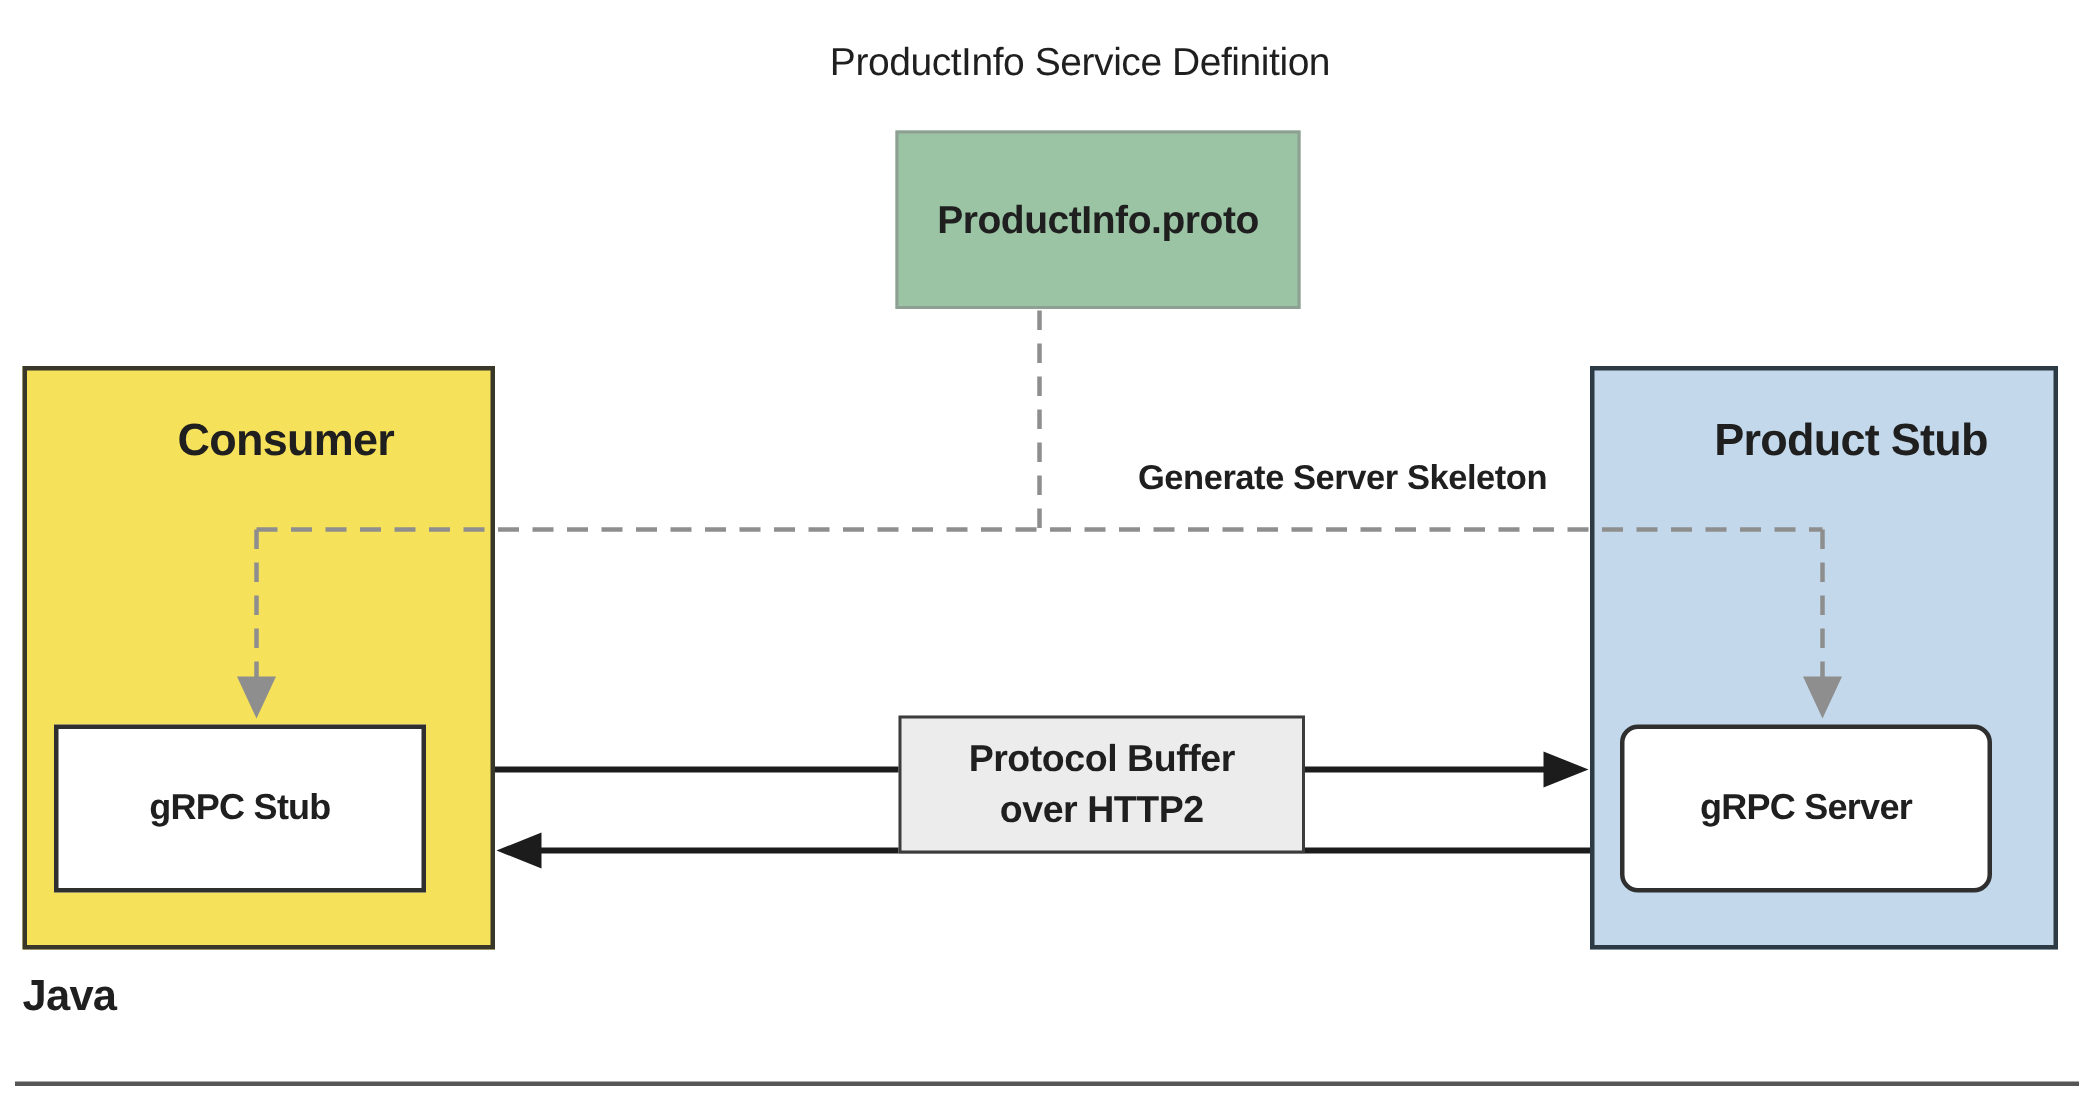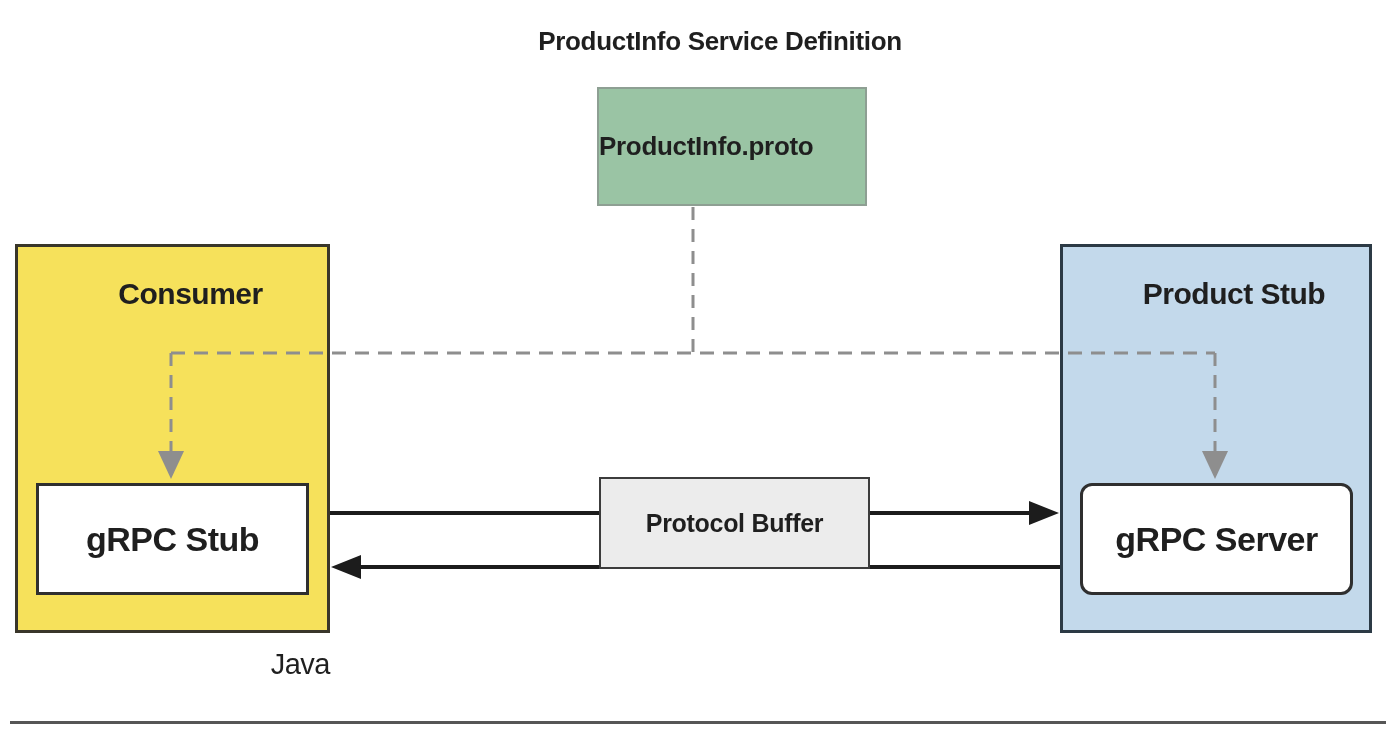--- a/index.html
+++ b/index.html
@@ -11,31 +11,31 @@
     width: 1392px;
     height: 742px;
     background: #ffffff;
     overflow: hidden;
   }
 
   .fig-title {
     position: absolute;
     left: 420px; top: 26px; width: 600px;
     text-align: center;
-    font-size: 26px; font-weight: 700; letter-spacing: -0.3px;
+    font-size: 26px; font-weight: 400; letter-spacing: -0.3px;
     color: var(--text);
     z-index: 4;
   }
 
   .proto-box {
     position: absolute;
     left: 597px; top: 87px; width: 270px; height: 119px;
     background: var(--proto_fill);
     border: 2px solid var(--proto_border);
-    display: flex; align-items: center; justify-content: flex-start;
+    display: flex; align-items: center; justify-content: center;
     font-size: 26px; font-weight: 700; letter-spacing: -0.3px;
     z-index: 1;
   }
 
   .edge-label {
     position: absolute;
     top: 305px;
     text-align: center;
     font-size: 23px; font-weight: 700; letter-spacing: -0.3px;
     z-index: 4;
@@ -59,34 +59,34 @@
     border: 3px solid var(--server_border);
   }
   .node-title {
     position: absolute;
     left: 0; top: 30px; width: 100%;
     text-align: center;
     font-size: 30px; font-weight: 700; letter-spacing: -0.5px; padding-left: 36px;
   }
   .inner-box {
     position: absolute;
-    left: 18px; top: 236px; width: 273px; height: 112px;
+    left: 18px; top: 236px; width: 248px; height: 112px;
     background: var(--inner_fill);
     border: 3px solid var(--inner_border);
     display: flex; align-items: center; justify-content: center;
-    font-size: 34px; font-weight: 700; letter-spacing: -0.5px;
+    font-size: 24px; font-weight: 700; letter-spacing: -0.5px;
     z-index: 3;
   }
   .node-box.server .inner-box { left: 17px; border-radius: 12px; }
 
   .node-caption {
     position: absolute;
     top: 648px;
-    text-align: right;
-    font-size: 29px; font-weight: 400; letter-spacing: -0.5px;
+    text-align: left;
+    font-size: 29px; font-weight: 700; letter-spacing: -0.5px;
     z-index: 1;
   }
   .node-caption.java { left: 15px; width: 315px; }
   .node-caption.go   { left: 1060px; width: 312px; }
 
   .transport-box {
     position: absolute;
     left: 599px; top: 477px; width: 271px; height: 92px;
     background: var(--transport_fill);
     border: 2.5px solid var(--transport_border);
@@ -114,20 +114,21 @@
 <body>
 
 <div class="canvas">
 
   <div class="fig-title">ProductInfo Service Definition</div>
 
   <div class="proto-box">
     <span>ProductInfo.proto</span>
   </div>
 
+  <div class="edge-label right">Generate Server Skeleton</div>
 
   <div class="node-box consumer">
     <div class="node-title">Consumer</div>
     <div class="inner-box">
       <span>gRPC Stub</span>
     </div>
   </div>
   <div class="node-caption java">Java</div>
 
   <div class="node-box server">
@@ -151,17 +152,18 @@
 
     <line x1="330" y1="513" x2="1031" y2="513" stroke="var(--solid_arrow)" stroke-width="4"></line>
     <polygon points="1059,513 1029,501 1029,525" fill="var(--solid_arrow)"></polygon>
 
     <line x1="1060" y1="567" x2="359" y2="567" stroke="var(--solid_arrow)" stroke-width="4"></line>
     <polygon points="331,567 361,555 361,579" fill="var(--solid_arrow)"></polygon>
   </svg>
 
   <div class="transport-box">
     <span>Protocol Buffer</span>
+    <span>over HTTP2</span>
   </div>
 
   <div class="page-rule"></div>
 
 </div>
 
 </body></html>

